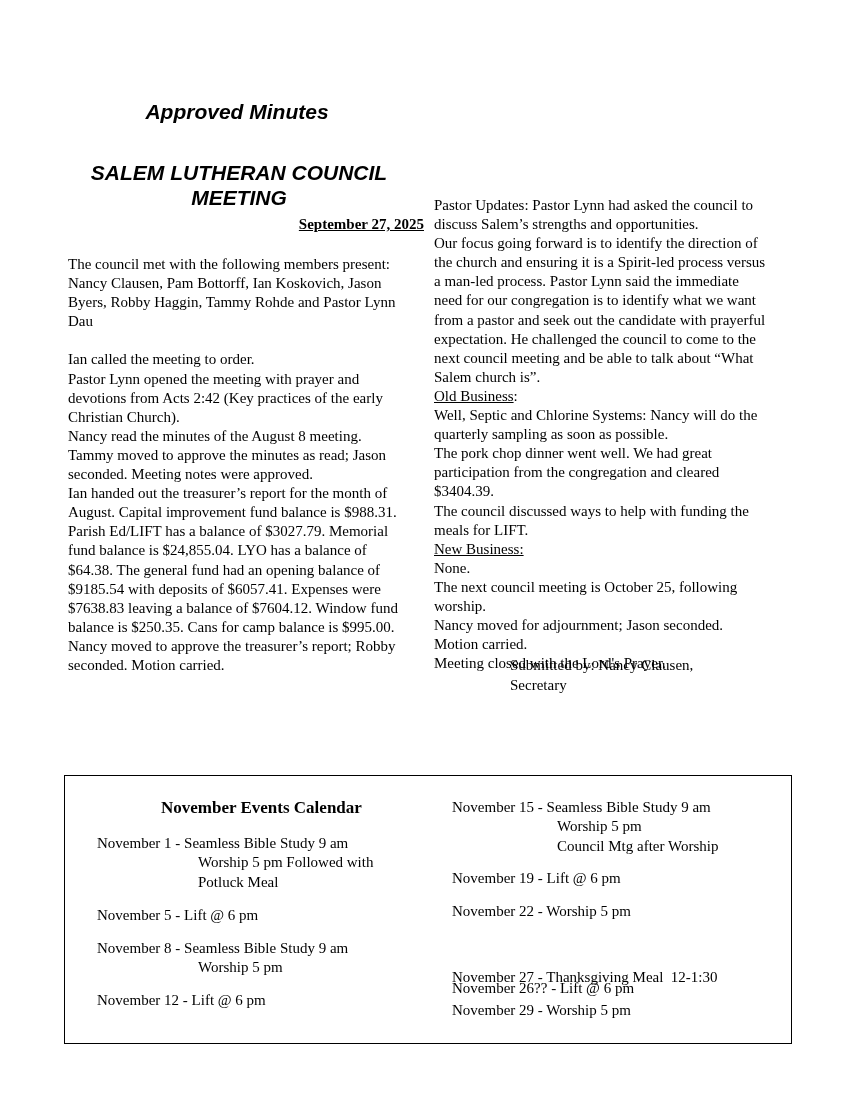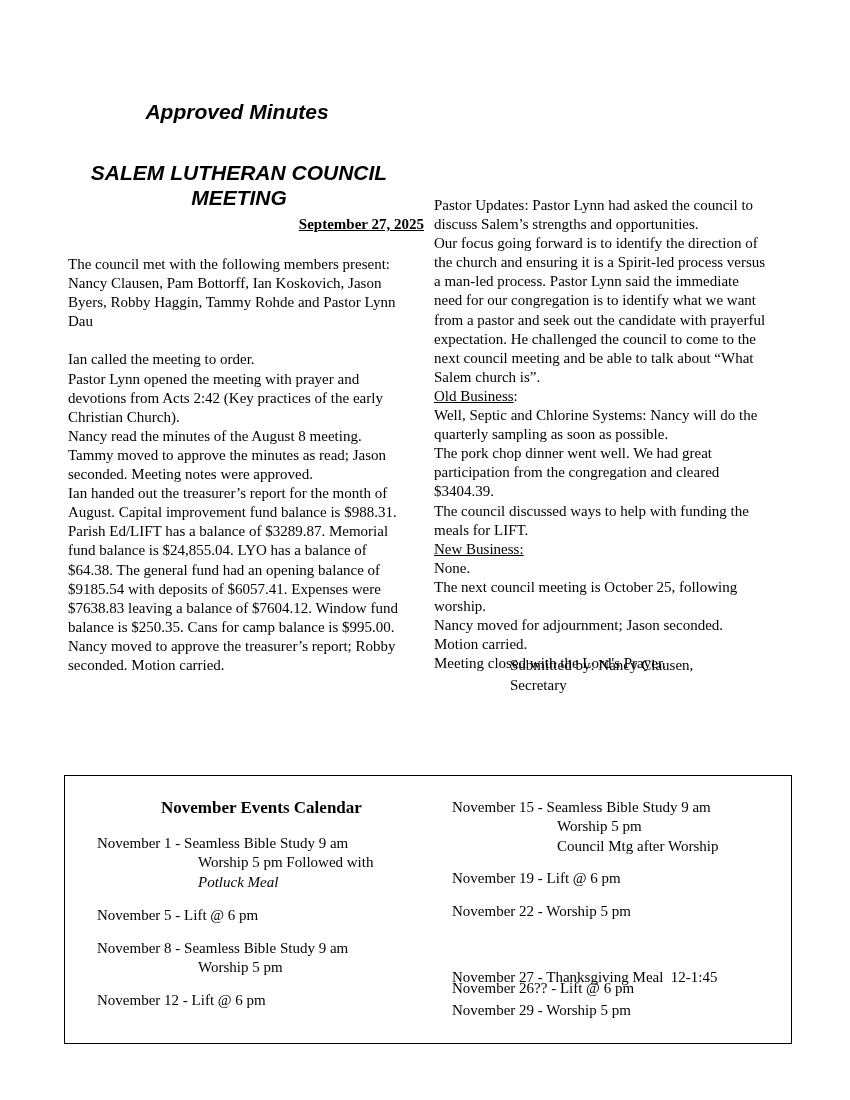--- a/index.html
+++ b/index.html
@@ -60,21 +60,21 @@
   <div class="blank"></div>
   <div class="line">Ian called the meeting to order.</div>
   <div class="line">Pastor Lynn opened the meeting with prayer and</div>
   <div class="line">devotions from Acts 2:42 (Key practices of the early</div>
   <div class="line">Christian Church).</div>
   <div class="line">Nancy read the minutes of the August 8 meeting.</div>
   <div class="line">Tammy moved to approve the minutes as read; Jason</div>
   <div class="line">seconded. Meeting notes were approved.</div>
   <div class="line">Ian handed out the treasurer’s report for the month of</div>
   <div class="line">August. Capital improvement fund balance is $988.31.</div>
-  <div class="line">Parish Ed/LIFT has a balance of $3289.87. Memorial</div>
+  <div class="line">Parish Ed/LIFT has a balance of $3027.79. Memorial</div>
   <div class="line">fund balance is $24,855.04. LYO has a balance of</div>
   <div class="line">$64.38. The general fund had an opening balance of</div>
   <div class="line">$9185.54 with deposits of $6057.41. Expenses were</div>
   <div class="line">$7638.83 leaving a balance of $7604.12. Window fund</div>
   <div class="line">balance is $250.35. Cans for camp balance is $995.00.</div>
   <div class="line">Nancy moved to approve the treasurer’s report; Robby</div>
   <div class="line">seconded. Motion carried.</div>
 </div>
 
 <div class="abs serif col col-right">
@@ -110,21 +110,21 @@
   <div>Secretary</div>
 </div>
 
 <div class="abs cal-box"></div>
 <div class="abs serif cal-title">November Events Calendar</div>
 
 <div class="serif cal-col">
   <div class="cal-entry" style="left:97px; top:834px;">
     <span>November 1 - </span><span>Seamless Bible Study 9 am</span>
     <span class="cont" style="padding-left:101px;">Worship 5 pm Followed with</span>
-    <span class="cont" style="padding-left:101px;font-style:italic;">Potluck Meal</span>
+    <span class="cont" style="padding-left:101px;">Potluck Meal</span>
   </div>
   <div class="cal-entry" style="left:97px; top:906px;">
     <span>November 5 - </span><span>Lift @ 6 pm</span>
   </div>
   <div class="cal-entry" style="left:97px; top:939px;">
     <span>November 8 - </span><span>Seamless Bible Study 9 am</span>
     <span class="cont" style="padding-left:101px;">Worship 5 pm</span>
   </div>
   <div class="cal-entry" style="left:97px; top:991px;">
     <span>November 12 - </span><span>Lift @ 6 pm</span>
@@ -140,18 +140,18 @@
   <div class="cal-entry" style="left:452px; top:869px;">
     <span>November 19 - </span><span>Lift @ 6 pm</span>
   </div>
   <div class="cal-entry" style="left:452px; top:902px;">
     <span>November 22 - </span><span>Worship 5 pm</span>
   </div>
   <div class="cal-entry" style="left:452px; top:935px;margin-top:44px;">
     <span>November 26?? - </span><span>Lift @ 6 pm</span>
   </div>
   <div class="cal-entry" style="left:452px; top:968px;">
-    <span>November 27 - </span><span style="white-space:pre;">Thanksgiving Meal  12-1:45</span>
+    <span>November 27 - </span><span style="white-space:pre;">Thanksgiving Meal  12-1:30</span>
   </div>
   <div class="cal-entry" style="left:452px; top:1001px;">
     <span>November 29 - </span><span>Worship 5 pm</span>
   </div>
 </div>
 
 </body></html>

